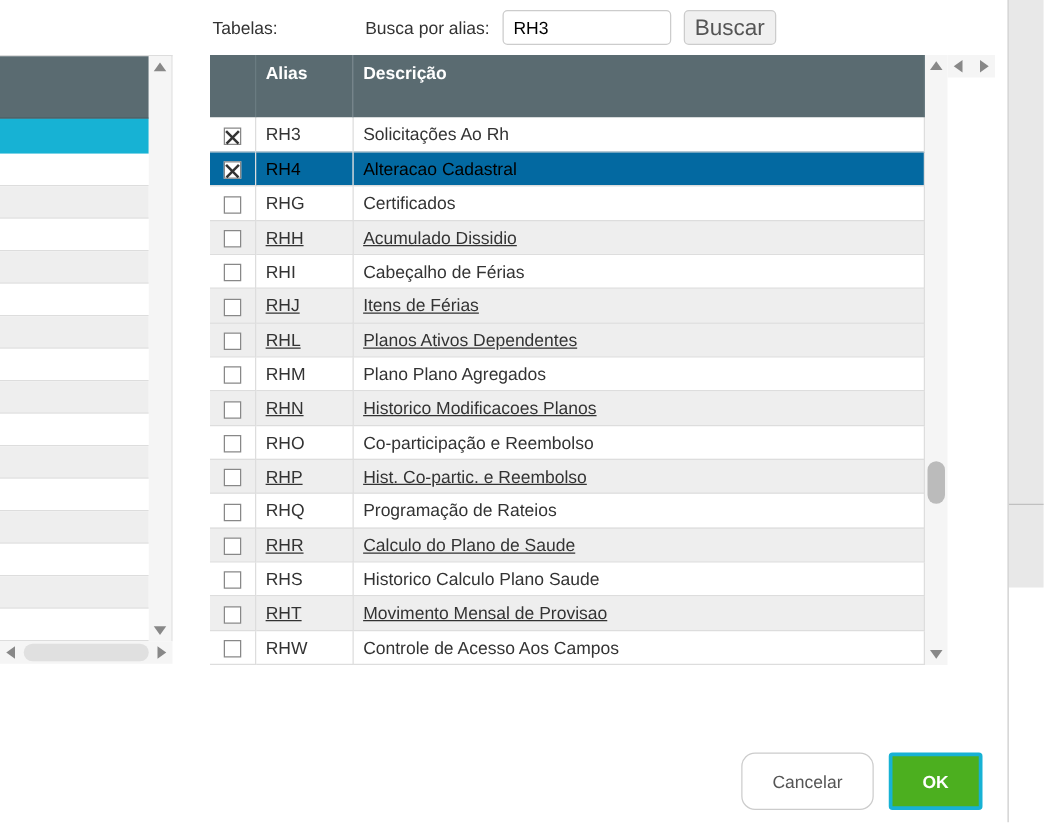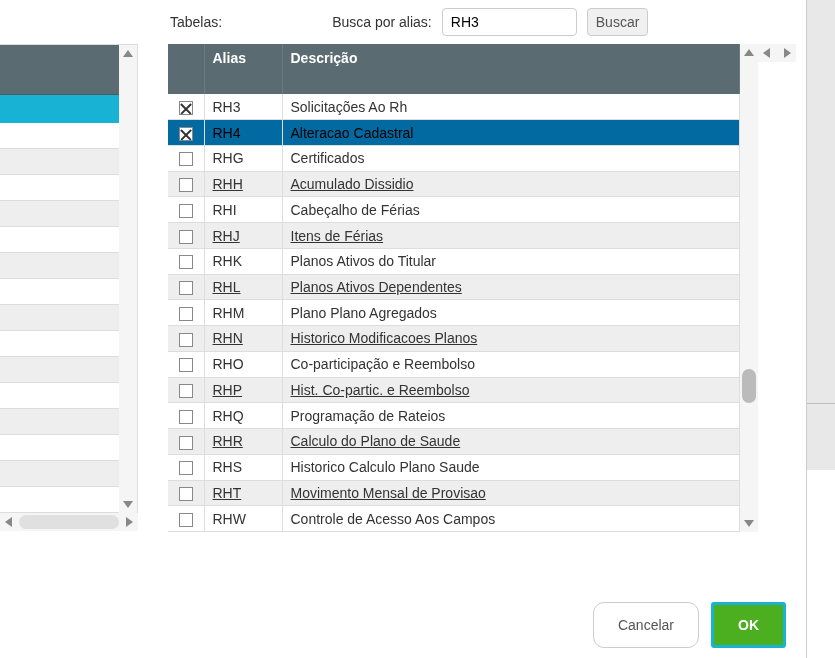--- a/index.html
+++ b/index.html
@@ -37,36 +37,36 @@
       background: #fff;
       border-right: 1px solid #ccc;
     }
     .top-bar {
       display: flex;
       align-items: center;
       padding: 8px 10px 8px 170px;
       gap: 10px;
     }
     .label { font-size: 14px; color: #333; }
-    .search-label { margin-left: 100px; }
+    .search-label { margin-left: 60px; }
     .search-input {
       width: 135px;
       height: 28px;
       border: 1px solid #ccc;
       border-radius: 4px;
       padding: 0 8px;
       font-size: 14px;
     }
     .search-btn {
       height: 28px;
       padding: 0 8px;
       background: #f0f0f0;
       border: 1px solid #ccc;
       border-radius: 4px;
-      font-size: 14px;
+      font-size: 18px;
       color: #555;
       cursor: pointer;
       text-align: center;
     }
     .tables-row {
       display: flex;
       height: 488px;
       gap: 30px;
     }
     .left-strip {
@@ -332,25 +332,20 @@
               </tr>
               <tr class="odd">
                 <td class="col-chk"><span class="chk"></span></td>
                 <td>RHI</td>
                 <td>Cabeçalho de Férias</td>
               </tr>
               <tr class="even">
                 <td class="col-chk"><span class="chk"></span></td>
                 <td>RHJ</td>
                 <td>Itens de Férias</td>
-              </tr>
-              <tr class="odd">
-                <td class="col-chk"><span class="chk"></span></td>
-                <td>RHK</td>
-                <td>Planos Ativos do Titular</td>
               </tr>
               <tr class="even">
                 <td class="col-chk"><span class="chk"></span></td>
                 <td>RHL</td>
                 <td>Planos Ativos Dependentes</td>
               </tr>
               <tr class="odd">
                 <td class="col-chk"><span class="chk"></span></td>
                 <td>RHM</td>
                 <td>Plano Plano Agregados</td>

